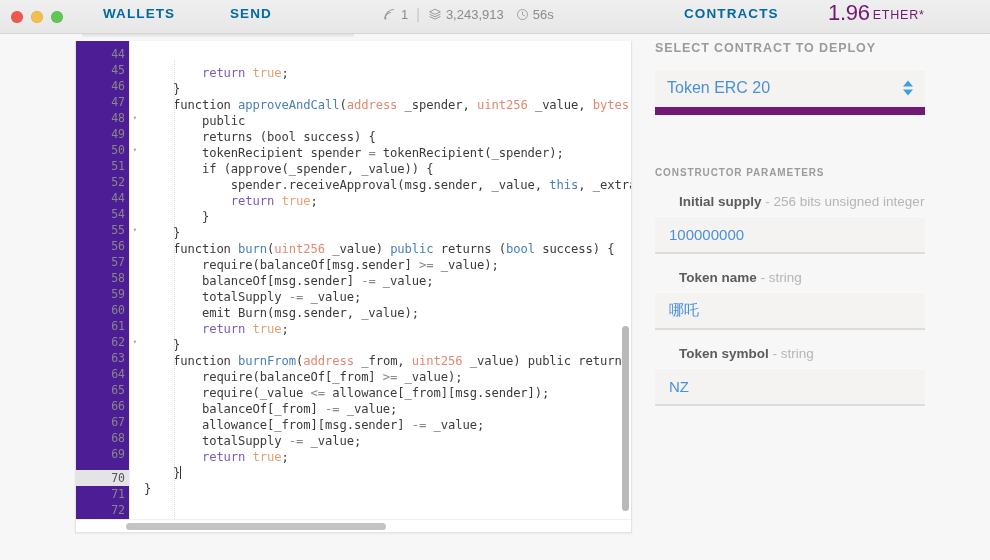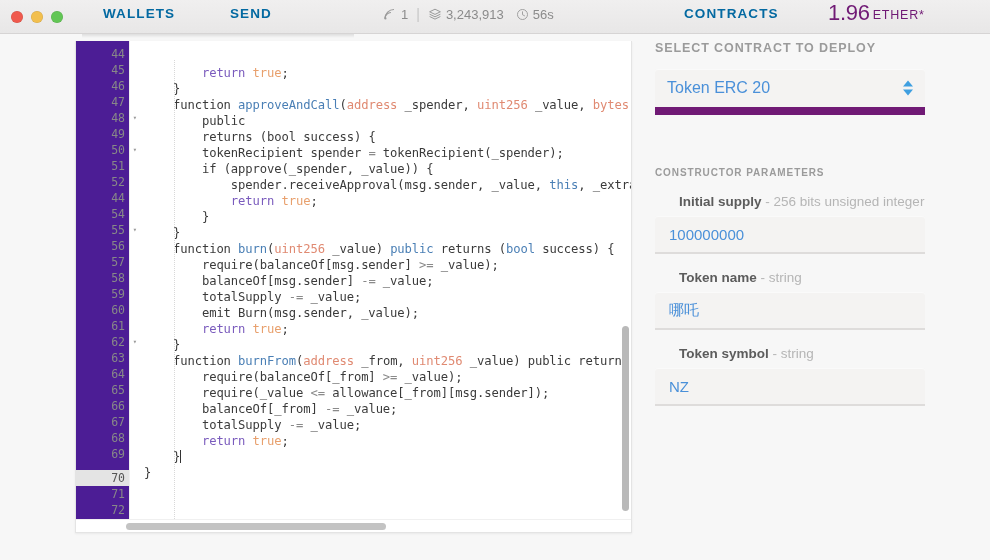--- a/index.html
+++ b/index.html
@@ -267,20 +267,21 @@
           <div class="cl"><span>        require(balanceOf[msg.sender] </span><span class="op">&gt;=</span><span> _value);</span></div>
           <div class="cl"><span>        balanceOf[msg.sender] </span><span class="op">-=</span><span> _value;</span></div>
           <div class="cl"><span>        totalSupply </span><span class="op">-=</span><span> _value;</span></div>
           <div class="cl"><span>        emit Burn(msg.sender, _value);</span></div>
           <div class="cl"><span>        </span><span class="k">return</span><span> </span><span class="bo">true</span><span>;</span></div>
           <div class="cl"><span>    }</span></div>
           <div class="cl"><span>    </span><span>function</span><span> </span><span class="fn">burnFrom</span><span>(</span><span class="ty">address</span><span> _from, </span><span class="ty">uint256</span><span> _value) </span><span>public</span><span> returns (</span></div>
           <div class="cl"><span>        require(balanceOf[_from] </span><span class="op">&gt;=</span><span> _value);</span></div>
           <div class="cl"><span>        require(_value </span><span class="op">&lt;=</span><span> allowance[_from][msg.sender]);</span></div>
           <div class="cl"><span>        balanceOf[_from] </span><span class="op">-=</span><span> _value;</span></div>
+          <div class="cl"><span>        allowance[_from][msg.sender] </span><span class="op">-=</span><span> _value;</span></div>
           <div class="cl"><span>        totalSupply </span><span class="op">-=</span><span> _value;</span></div>
           <div class="cl"><span>        </span><span class="k">return</span><span> </span><span class="bo">true</span><span>;</span></div>
           <div class="cl"><span>    }</span><span class="cursor"></span></div>
           <div class="cl"><span>}</span></div>
           <div class="cl"></div>
         </div>
     </div>
     <div class="vscroll"></div>
     <div class="hscroll-track">
       <div class="hscroll-thumb"></div>

